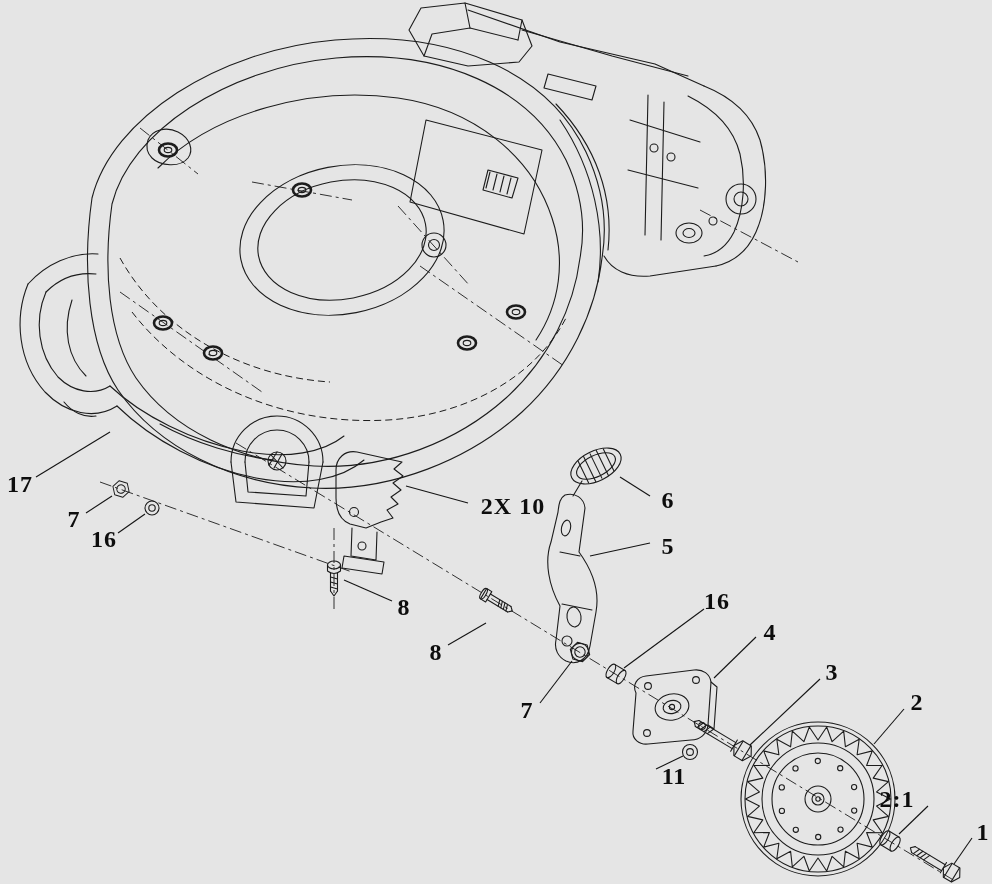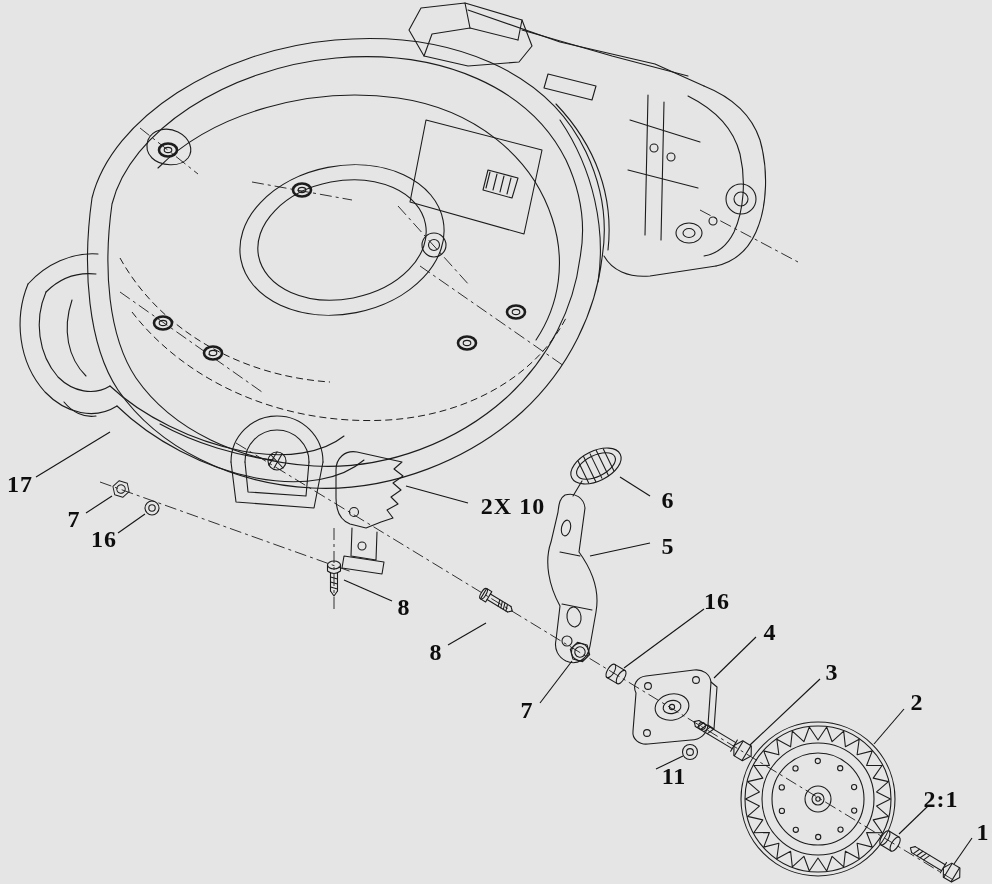--- a/index.html
+++ b/index.html
@@ -265,16 +265,16 @@
 <div class="callout" style="left:513px;top:506px">2X 10</div>
 <div class="callout" style="left:668px;top:500px">6</div>
 <div class="callout" style="left:668px;top:546px">5</div>
 <div class="callout" style="left:436px;top:652px">8</div>
 <div class="callout" style="left:717px;top:601px">16</div>
 <div class="callout" style="left:527px;top:710px">7</div>
 <div class="callout" style="left:770px;top:632px">4</div>
 <div class="callout" style="left:832px;top:672px">3</div>
 <div class="callout" style="left:674px;top:776px">11</div>
 <div class="callout" style="left:917px;top:702px">2</div>
-<div class="callout" style="left:941px;top:799px">2:1</div>
+<div class="callout" style="left:897px;top:799px">2:1</div>
 <div class="callout" style="left:983px;top:832px">1</div>
 
 </div>
 
 </body></html>

